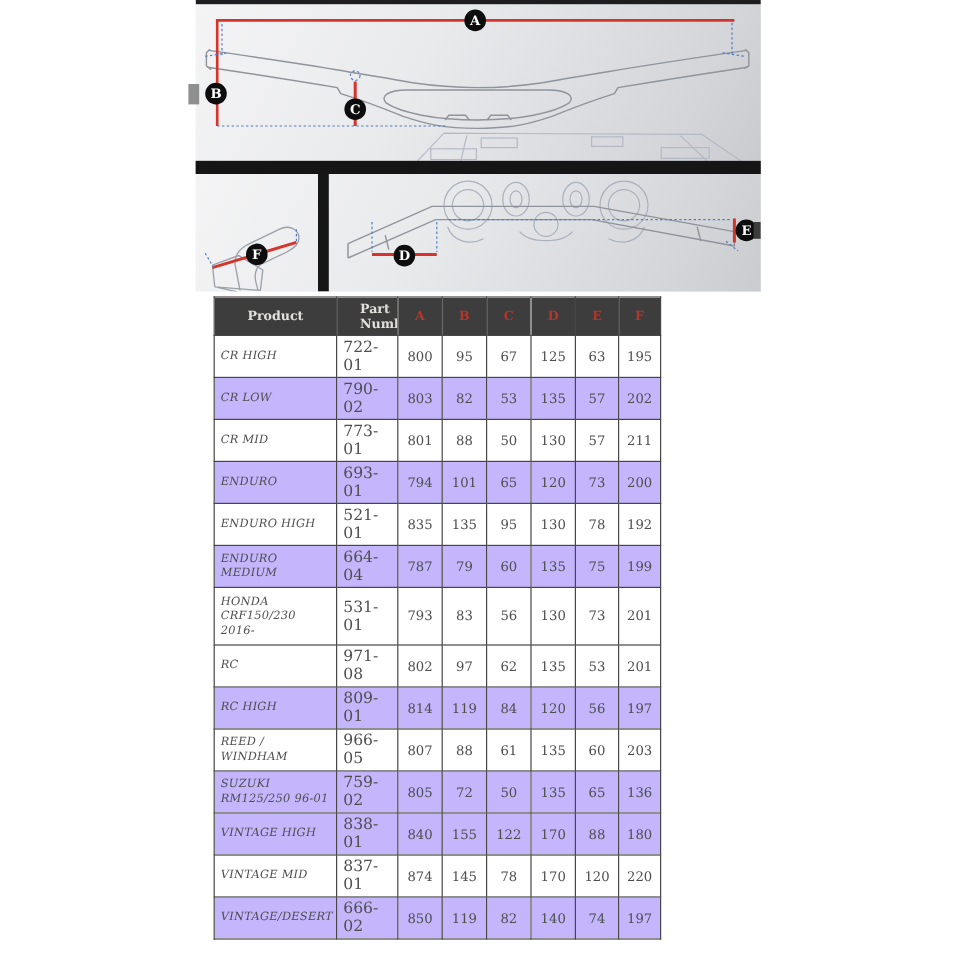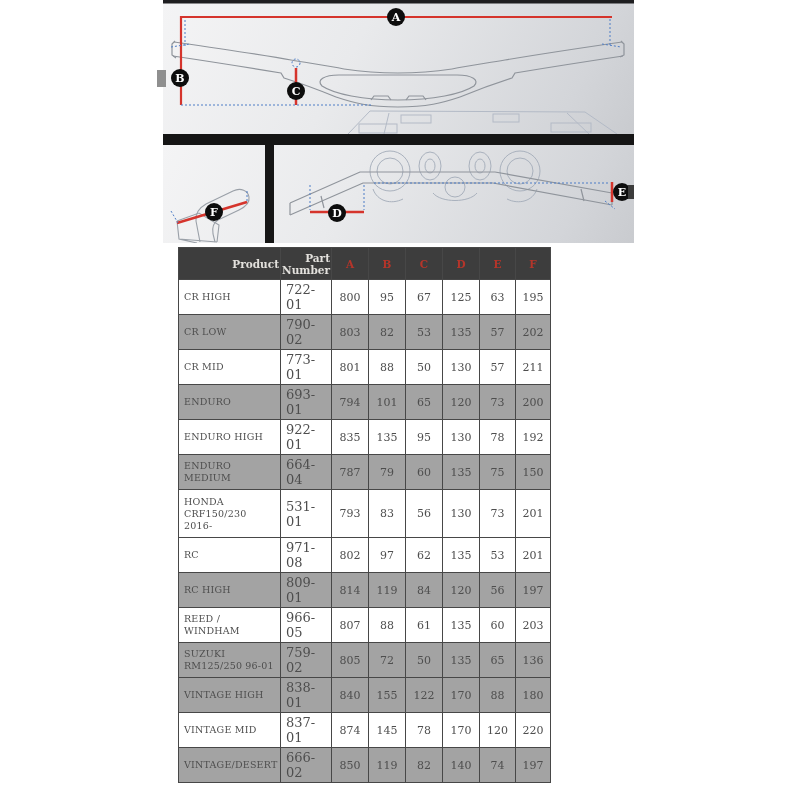--- a/index.html
+++ b/index.html
@@ -21,31 +21,32 @@
     text-anchor:middle;
   }
   
   table#dim-table {
     position:absolute; left:178px; top:247px; width:372px;
     border-collapse:collapse; table-layout:fixed;
   }
   #dim-table th, #dim-table td { border:1px solid #474747; overflow:hidden; }
   #dim-table thead th {
     background:#3d3d3d; color:#e3e1dd; font-size:10.5px; font-weight:bold;
-    text-align:right; padding:2px 1px; height:27px;
+    text-align:center; padding:2px 19px; height:27px;
   }
   #dim-table thead th.th-dim { color:#b5352a; text-align:center; padding:2px 2px; }
   #dim-table tbody tr { background:#ffffff; height:31px; }
-  #dim-table tbody tr.alt { background:#a3a3a3;margin-left:25px; }
+  #dim-table tbody tr.alt { background:#c4b5fd;margin-left:25px; }
   #dim-table tbody tr.tall2 { height:35px; }
   #dim-table tbody tr.tall3 { height:48px; }
   #dim-table td { color:#4e4e4e; }
   #dim-table td.td-product {
     font-size:9.5px; padding:2px 5px; white-space:pre-line; line-height:12px;
     letter-spacing:0.2px;
+    font-style:italic;
   }
   #dim-table td.td-part { font-size:13px; padding:2px 5px; }
   #dim-table td.td-val { font-size:11px; text-align:center; padding:2px 1px; }
 </style>
 </head>
 <body>
 
 <div>
 
   <div class="panel" id="panel-front">
@@ -223,37 +224,37 @@
           <td class="td-part">693-01</td>
           <td class="td-val">794</td>
           <td class="td-val">101</td>
           <td class="td-val">65</td>
           <td class="td-val">120</td>
           <td class="td-val">73</td>
           <td class="td-val">200</td>
         </tr>
         <tr>
           <td class="td-product">ENDURO HIGH</td>
-          <td class="td-part">922-01</td>
+          <td class="td-part">521-01</td>
           <td class="td-val">835</td>
           <td class="td-val">135</td>
           <td class="td-val">95</td>
           <td class="td-val">130</td>
           <td class="td-val">78</td>
           <td class="td-val">192</td>
         </tr>
         <tr class="alt">
           <td class="td-product">ENDURO MEDIUM</td>
           <td class="td-part">664-04</td>
           <td class="td-val">787</td>
           <td class="td-val">79</td>
           <td class="td-val">60</td>
           <td class="td-val">135</td>
           <td class="td-val">75</td>
-          <td class="td-val">150</td>
+          <td class="td-val">199</td>
         </tr>
         <tr class="tall3">
           <td class="td-product">HONDA
 CRF150/230
 2016-</td>
           <td class="td-part">531-01</td>
           <td class="td-val">793</td>
           <td class="td-val">83</td>
           <td class="td-val">56</td>
           <td class="td-val">130</td>

